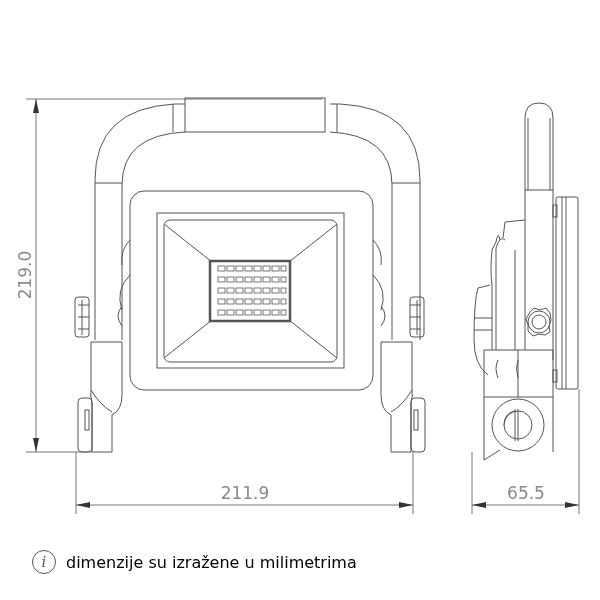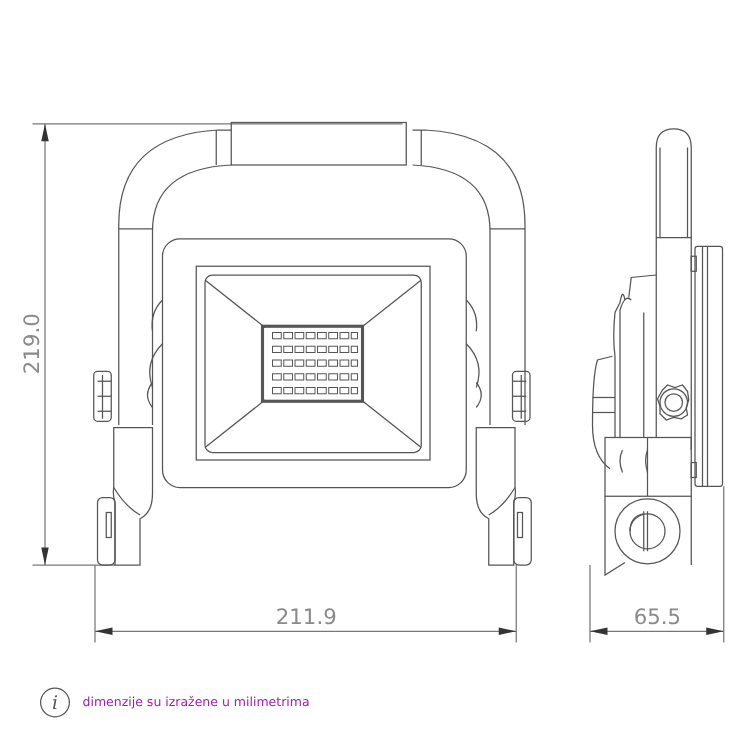--- a/index.html
+++ b/index.html
@@ -1,21 +1,21 @@
 <!DOCTYPE html>
 <html><head>
 <meta charset="utf-8">
 <style>
   html, body { margin: 0; padding: 0; background: #ffffff; }
   body { width: 600px; height: 600px; position: relative; overflow: hidden; font-family: "DejaVu Sans", sans-serif; }
   svg.drawing { position: absolute; left: 0; top: 0; }
   .dim-text { fill: #8a8a8a; font-family: "DejaVu Sans", sans-serif; font-size: 17px; }
   .note { position: absolute; left: 32px; top: 550px; display: flex; align-items: center; gap: 10px; }
   .note-icon { width: 24px; height: 24px; border: 1.6px solid #555; border-radius: 50%; display: flex; align-items: center; justify-content: center; font-family: "DejaVu Serif", serif; font-style: italic; font-size: 15px; color: #555; box-sizing: border-box; }
-  .note-text { font-family: "DejaVu Sans", sans-serif; font-size: 10px; color: #a21caf; }
+  .note-text { font-family: "DejaVu Sans", sans-serif; font-size: 16px; color: #000000; }
 </style>
 </head>
 <body>
 
 <svg class="drawing" width="600" height="600" viewBox="0 0 600 600" fill="none" stroke="#555" stroke-width="1">
 
   <g>
     <line x1="26" y1="99" x2="322" y2="99" stroke="#777"></line>
     <line x1="26" y1="452" x2="92" y2="452" stroke="#777"></line>
     <line x1="36" y1="99" x2="36" y2="452" stroke="#777"></line>

